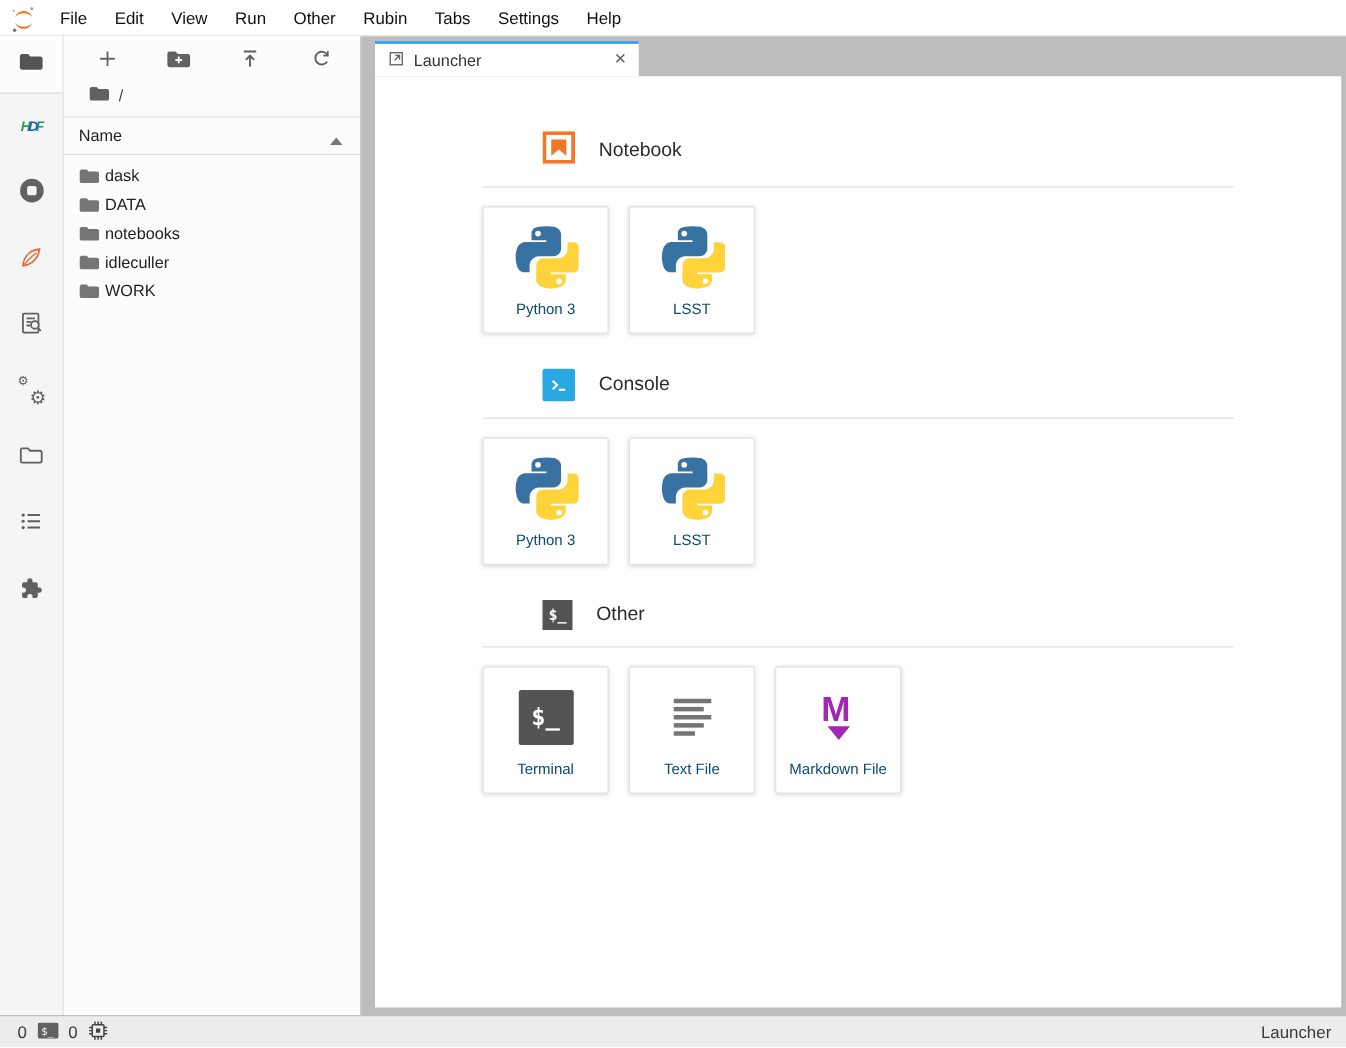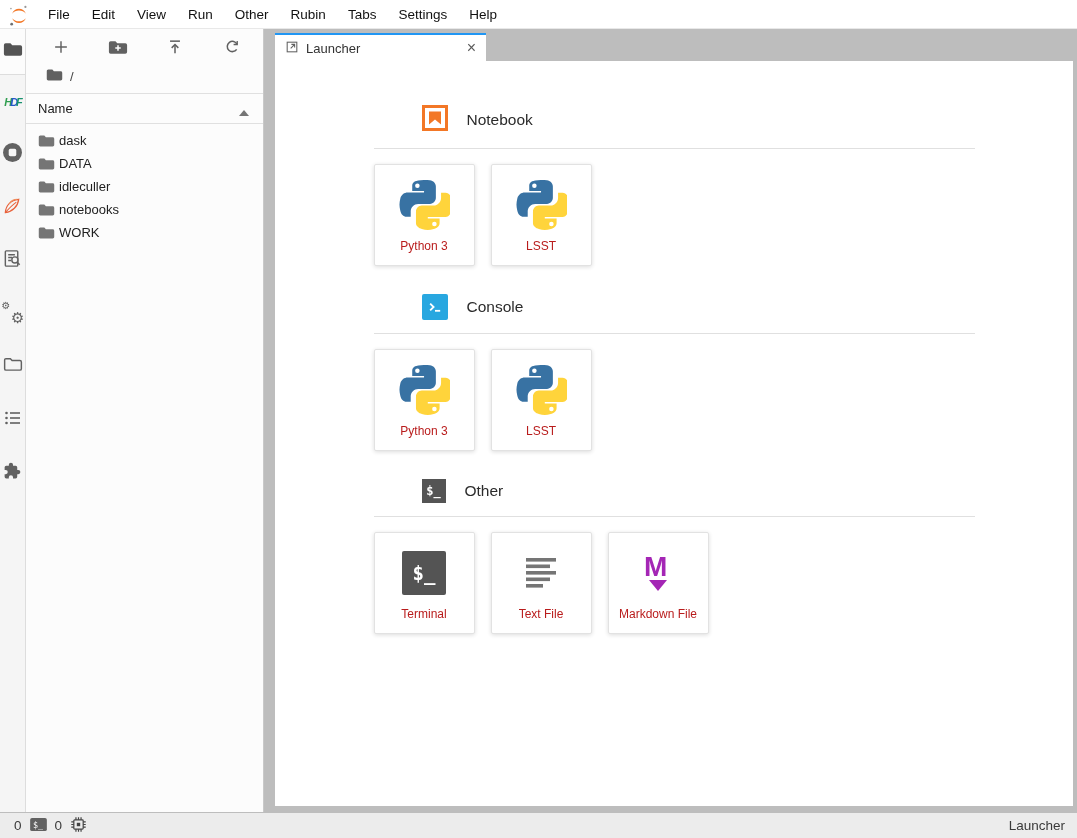--- a/index.html
+++ b/index.html
@@ -12,21 +12,21 @@
 
   
   .menubar { height:29px; background:#fff; display:flex; align-items:center; border-bottom:1px solid #e8e8e8; }
   .menubar .logo { padding:2px 7px 0 8px; display:flex; align-items:center; }
   .menu-item { padding:4px 11px; font-size:13.5px; color:#111; cursor:default; }
 
   
   .app-body { position:absolute; top:29px; left:0; right:0; bottom:26px; display:flex; }
 
   
-  .sidebar { width:26px; background:#f5f5f5; border-right:1px solid #ddd; display:flex; flex-direction:column; }
+  .sidebar { width:51px; background:#f5f5f5; border-right:1px solid #ddd; display:flex; flex-direction:column; }
   .side-tab { height:53px; display:flex; align-items:center; justify-content:center; color:#616161; }
   .side-tab.active { height:46px; background:#fcfcfc; border-bottom:1px solid #ddd; }
   .hdf-txt { font-style:italic; font-weight:bold; font-size:11px; letter-spacing:-2px; }
   .hdf-h { color:#2f9e4f; } .hdf-d { color:#2456c9; } .hdf-f { color:#17926e; }
   .gears { position:relative; width:20px; height:20px; }
   .gears .g1 { position:absolute; left:-1px; top:-4px; font-size:10px; color:#616161; }
   .gears .g2 { position:absolute; right:-2px; bottom:-3px; font-size:15px; color:#616161; }
 
   
   .filebrowser { width:238px; background:#fcfcfc; border-right:1px solid #c9c9c9; font-size:13px; }
@@ -51,21 +51,21 @@
   .launcher { width:601px; margin:0 auto; padding-top:44px; }
   .section { margin-bottom:28px; }
   .section-header { display:flex; align-items:center; gap:19px;padding-left:48px; }
   .section-title { font-size:15.5px; color:#2b2b2b; }
   .section-rule { border-bottom:1px solid #e0e0e0; margin-top:13px; }
   .card-row { display:flex; gap:16px; margin-top:15px; }
   .card { width:101px; height:102px; background:#fff; border:1px solid #e2e2e2; border-radius:2px;
           box-shadow:0 1px 4px rgba(0,0,0,.14); display:flex; flex-direction:column; align-items:center;
           justify-content:center; cursor:pointer; }
   .card-icon { height:58px; display:flex; align-items:center; justify-content:center; }
-  .card-label { font-size:12px; color:#b91c1c; text-align:center; line-height:1.3; margin-top:5px; padding:0 4px; }
+  .card-label { font-size:12px; color:#0c4a6e; text-align:center; line-height:1.3; margin-top:5px; padding:0 4px; }
 
   .sq-icon { display:flex; align-items:center; justify-content:center; color:#fff; font-weight:bold;
              font-family:"DejaVu Sans Mono","Liberation Mono",monospace; }
   .console-sq { width:26px; height:26px; background:#28a7e0; border-radius:2px; }
   .dark-sq-sm { width:24px; height:24px; background:#545454; font-size:12px; }
   .dark-sq-lg { width:44px; height:44px; background:#545454; font-size:19px; border-radius:2px; }
 
   
   .statusbar { position:absolute; bottom:0; left:0; right:0; height:26px; background:#ececec;
                border-top:1px solid #bdbdbd; display:flex; align-items:center; justify-content:space-between;
@@ -232,27 +232,27 @@
       <div class="fb-item">
         <svg width="17" height="14" viewBox="0 0 22 18" fill="#757575">
             <use href="#folder-fill"></use>
           </svg>
         <span>DATA</span>
       </div>
       <div class="fb-item">
         <svg width="17" height="14" viewBox="0 0 22 18" fill="#757575">
             <use href="#folder-fill"></use>
           </svg>
-        <span>idleculler</span>
+        <span>notebooks</span>
       </div>
       <div class="fb-item">
         <svg width="17" height="14" viewBox="0 0 22 18" fill="#757575">
             <use href="#folder-fill"></use>
           </svg>
-        <span>notebooks</span>
+        <span>idleculler</span>
       </div>
       <div class="fb-item">
         <svg width="17" height="14" viewBox="0 0 22 18" fill="#757575">
             <use href="#folder-fill"></use>
           </svg>
         <span>WORK</span>
       </div>
     </div>
   </div>
 

